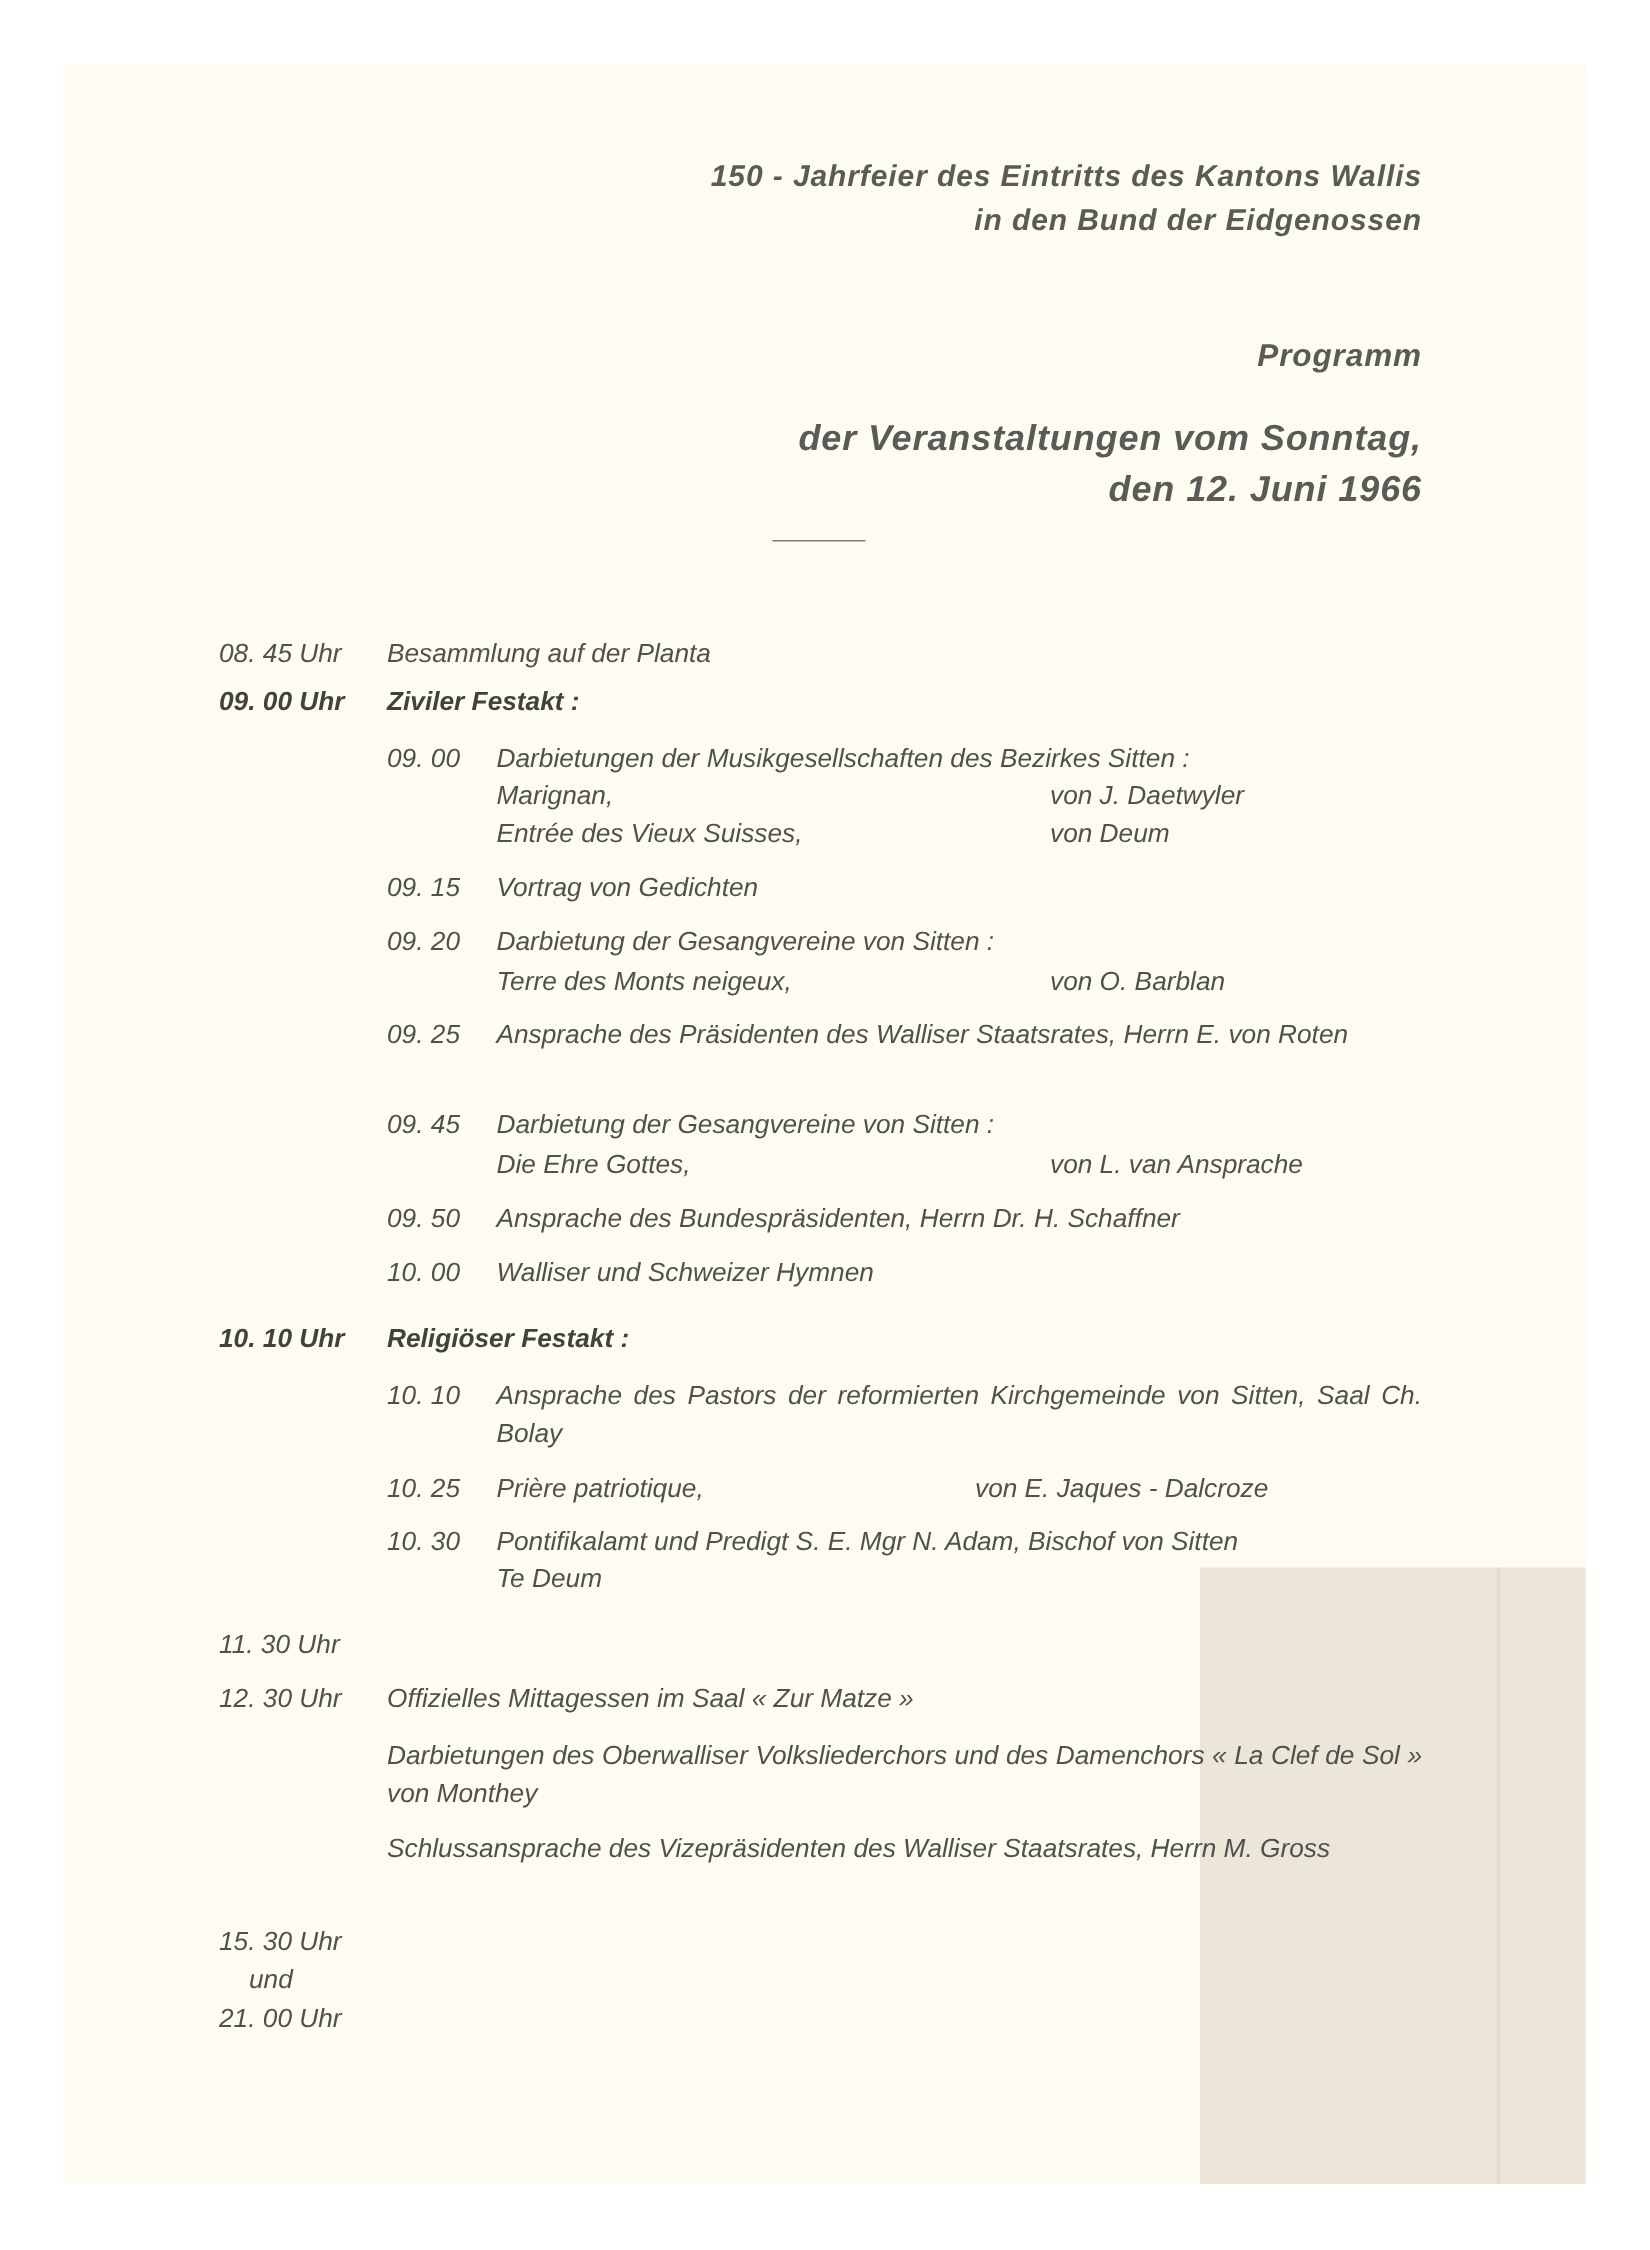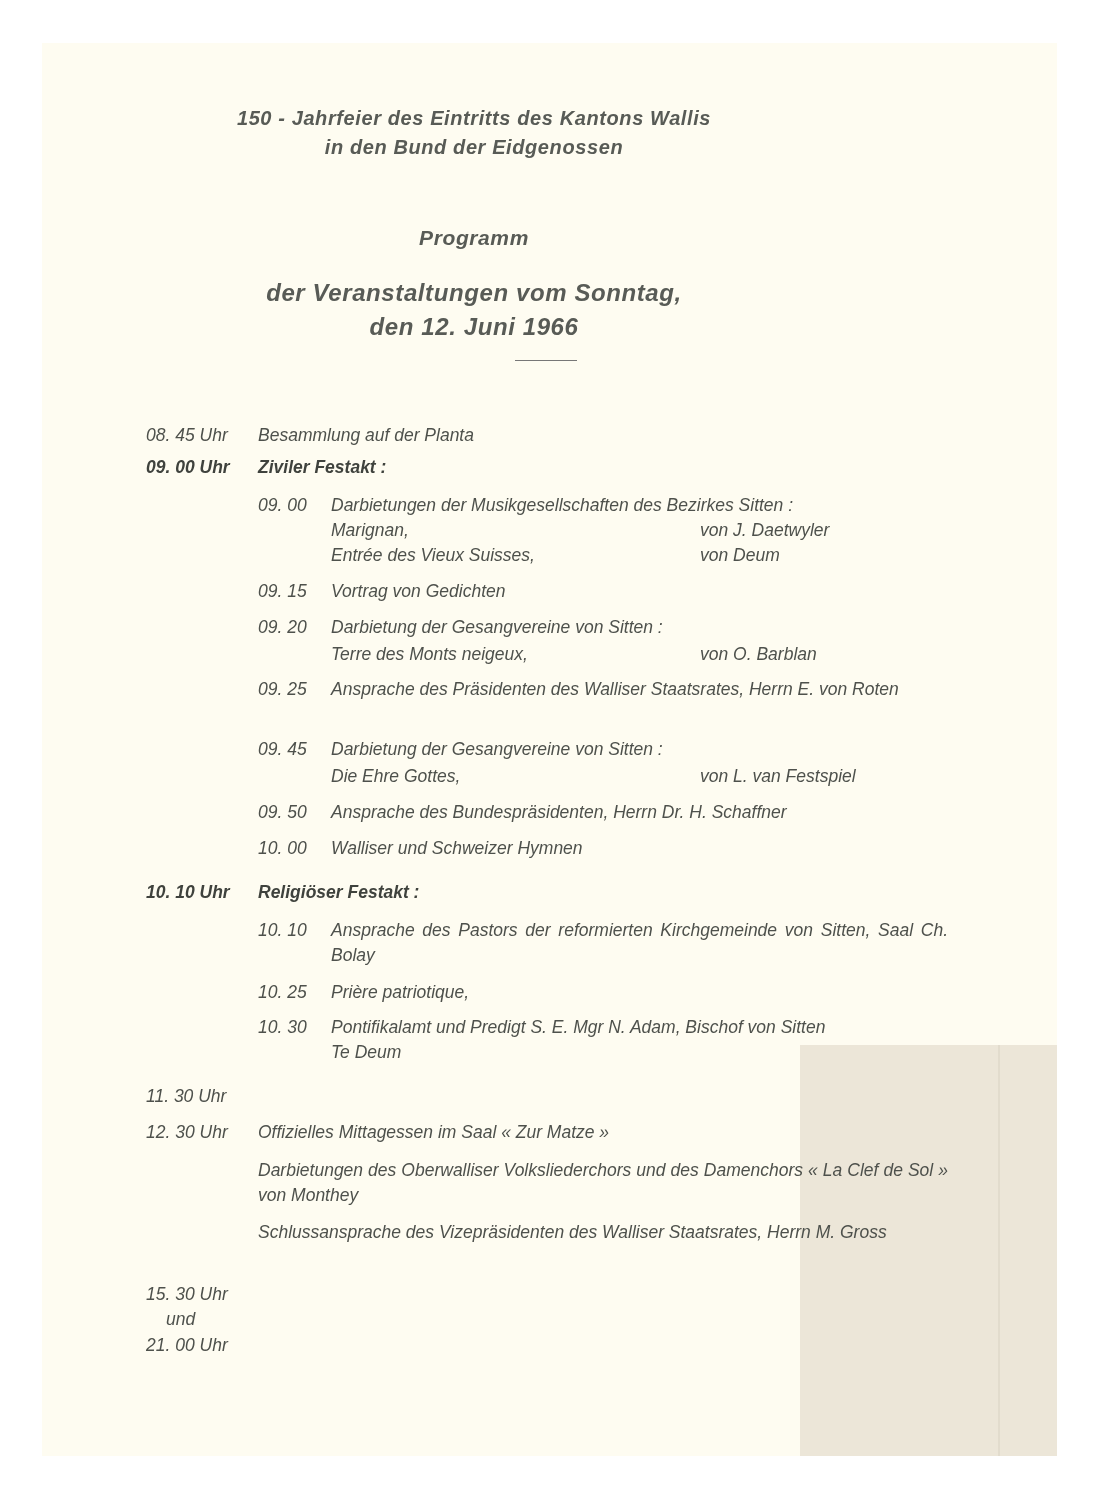--- a/index.html
+++ b/index.html
@@ -2,21 +2,21 @@
 <html><head>
 <meta charset="utf-8">
 <style>
   html, body { margin:0; padding:0; }
   body { width:1100px; height:1500px; background:#ffffff; position:relative; overflow:hidden;
          font-family:"Liberation Sans", sans-serif; color:#4a4d48; }
   .paper { position:absolute; left:42px; top:43px; width:1015px; height:1413px; background:#fefcf1; }
   .fold { position:absolute; left:800px; top:1045px; width:257px; height:411px; background:#ece6d8; }
   .fold-line { position:absolute; left:998px; top:1045px; width:2px; height:411px; background:#e2dccd; }
   .doc { position:absolute; left:0; top:0; width:1100px; height:1500px; }
-  .head { position:absolute; left:0; width:948px; text-align:center; font-style:italic; font-weight:bold; color:#585b56; }
+  .head { position:absolute; left:0; width:948px; text-align:right; font-style:italic; font-weight:bold; color:#585b56; }
   .h1 { top:104px; font-size:20px; letter-spacing:0.6px; line-height:29px; }
   .h2 { top:226px; font-size:21px; letter-spacing:0.6px; }
   .h3 { top:276px; font-size:24px; letter-spacing:0.6px; line-height:34px; }
   .rule { position:absolute; left:515px; top:360px; width:62px; height:1px; background:#777; }
   .t { position:absolute; font-style:italic; font-size:17.5px; line-height:25px; white-space:nowrap; color:#4e514c; }
   .b { font-weight:bold; color:#3f423d; }
   .right { text-align:left; }
   .wide { white-space:normal; width:690px; text-align:justify; }
   .wide2 { white-space:normal; width:617px; text-align:justify; }
 </style>
@@ -59,36 +59,37 @@
   <div class="t" style="left:331px; top:615px">Darbietung der Gesangvereine von Sitten :</div>
   <div class="t" style="left:331px; top:642px">Terre des Monts neigeux,</div>
   <div class="t right" style="left:700px; width:250px; top:642px">von O. Barblan</div>
 
   <div class="t" style="left:258px; top:677px">09. 25</div>
   <div class="t wide2" style="left:331px; top:677px">Ansprache des Präsidenten des Walliser Staatsrates, Herrn E. von Roten</div>
 
   <div class="t" style="left:258px; top:737px">09. 45</div>
   <div class="t" style="left:331px; top:737px">Darbietung der Gesangvereine von Sitten :</div>
   <div class="t" style="left:331px; top:764px">Die Ehre Gottes,</div>
-  <div class="t right" style="left:700px; width:250px; top:764px">von L. van Festspiel</div>
+  <div class="t right" style="left:700px; width:250px; top:764px">von L. van Ansprache</div>
 
   <div class="t" style="left:258px; top:800px">09. 50</div>
   <div class="t" style="left:331px; top:800px">Ansprache des Bundespräsidenten, Herrn Dr. H. Schaffner</div>
 
   <div class="t" style="left:258px; top:836px">10. 00</div>
   <div class="t" style="left:331px; top:836px">Walliser und Schweizer Hymnen</div>
 
   <div class="t b" style="left:146px; top:880px">10. 10 Uhr</div>
   <div class="t b" style="left:258px; top:880px">Religiöser Festakt :</div>
 
   <div class="t" style="left:258px; top:918px">10. 10</div>
   <div class="t wide2" style="left:331px; top:918px">Ansprache des Pastors der reformierten Kirchgemeinde von Sitten, Saal Ch. Bolay</div>
 
   <div class="t" style="left:258px; top:980px">10. 25</div>
   <div class="t" style="left:331px; top:980px">Prière patriotique,</div>
+  <div class="t right" style="left:650px; width:300px; top:980px">von E. Jaques - Dalcroze</div>
 
   <div class="t" style="left:258px; top:1015px">10. 30</div>
   <div class="t" style="left:331px; top:1015px">Pontifikalamt und Predigt S. E. Mgr N. Adam, Bischof von Sitten</div>
   <div class="t" style="left:331px; top:1040px">Te Deum</div>
 
   <div class="t" style="left:146px; top:1084px">11. 30 Uhr</div>
 
   <div class="t" style="left:146px; top:1120px">12. 30 Uhr</div>
   <div class="t" style="left:258px; top:1120px">Offizielles Mittagessen im Saal « Zur Matze »</div>
   <div class="t wide" style="left:258px; top:1158px">Darbietungen des Oberwalliser Volksliederchors und des Damenchors « La Clef de Sol » von Monthey</div>

